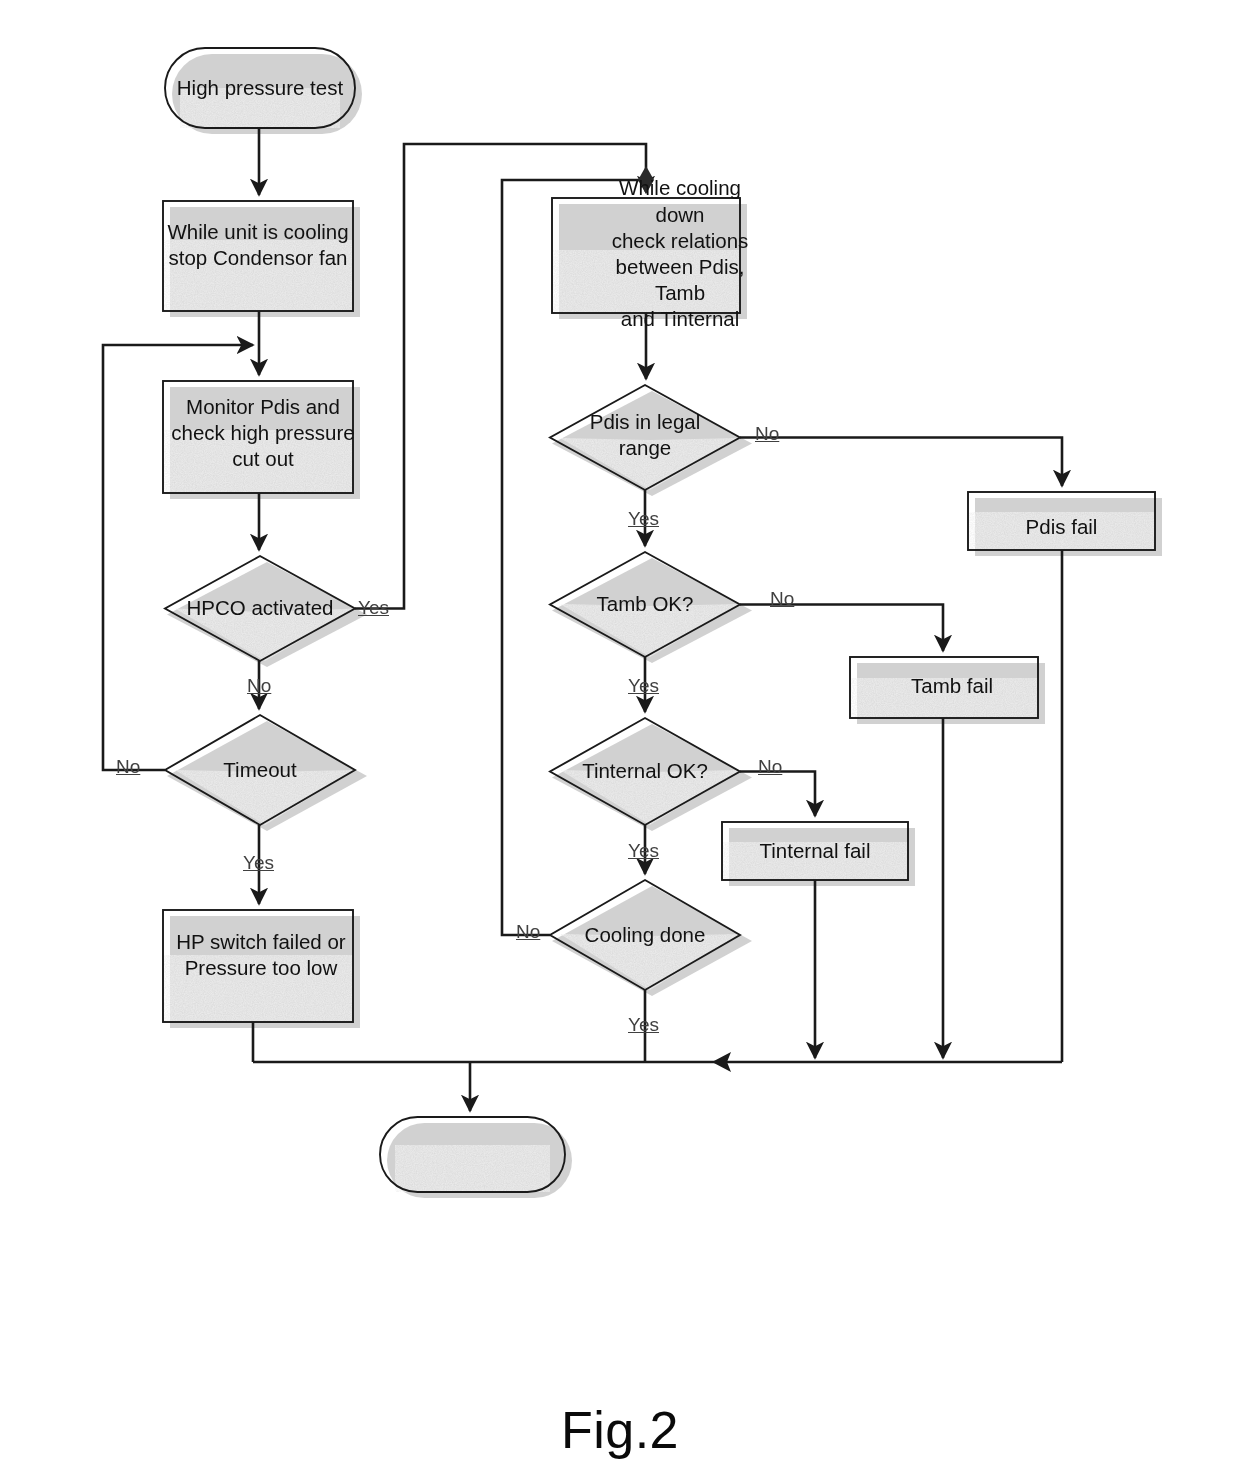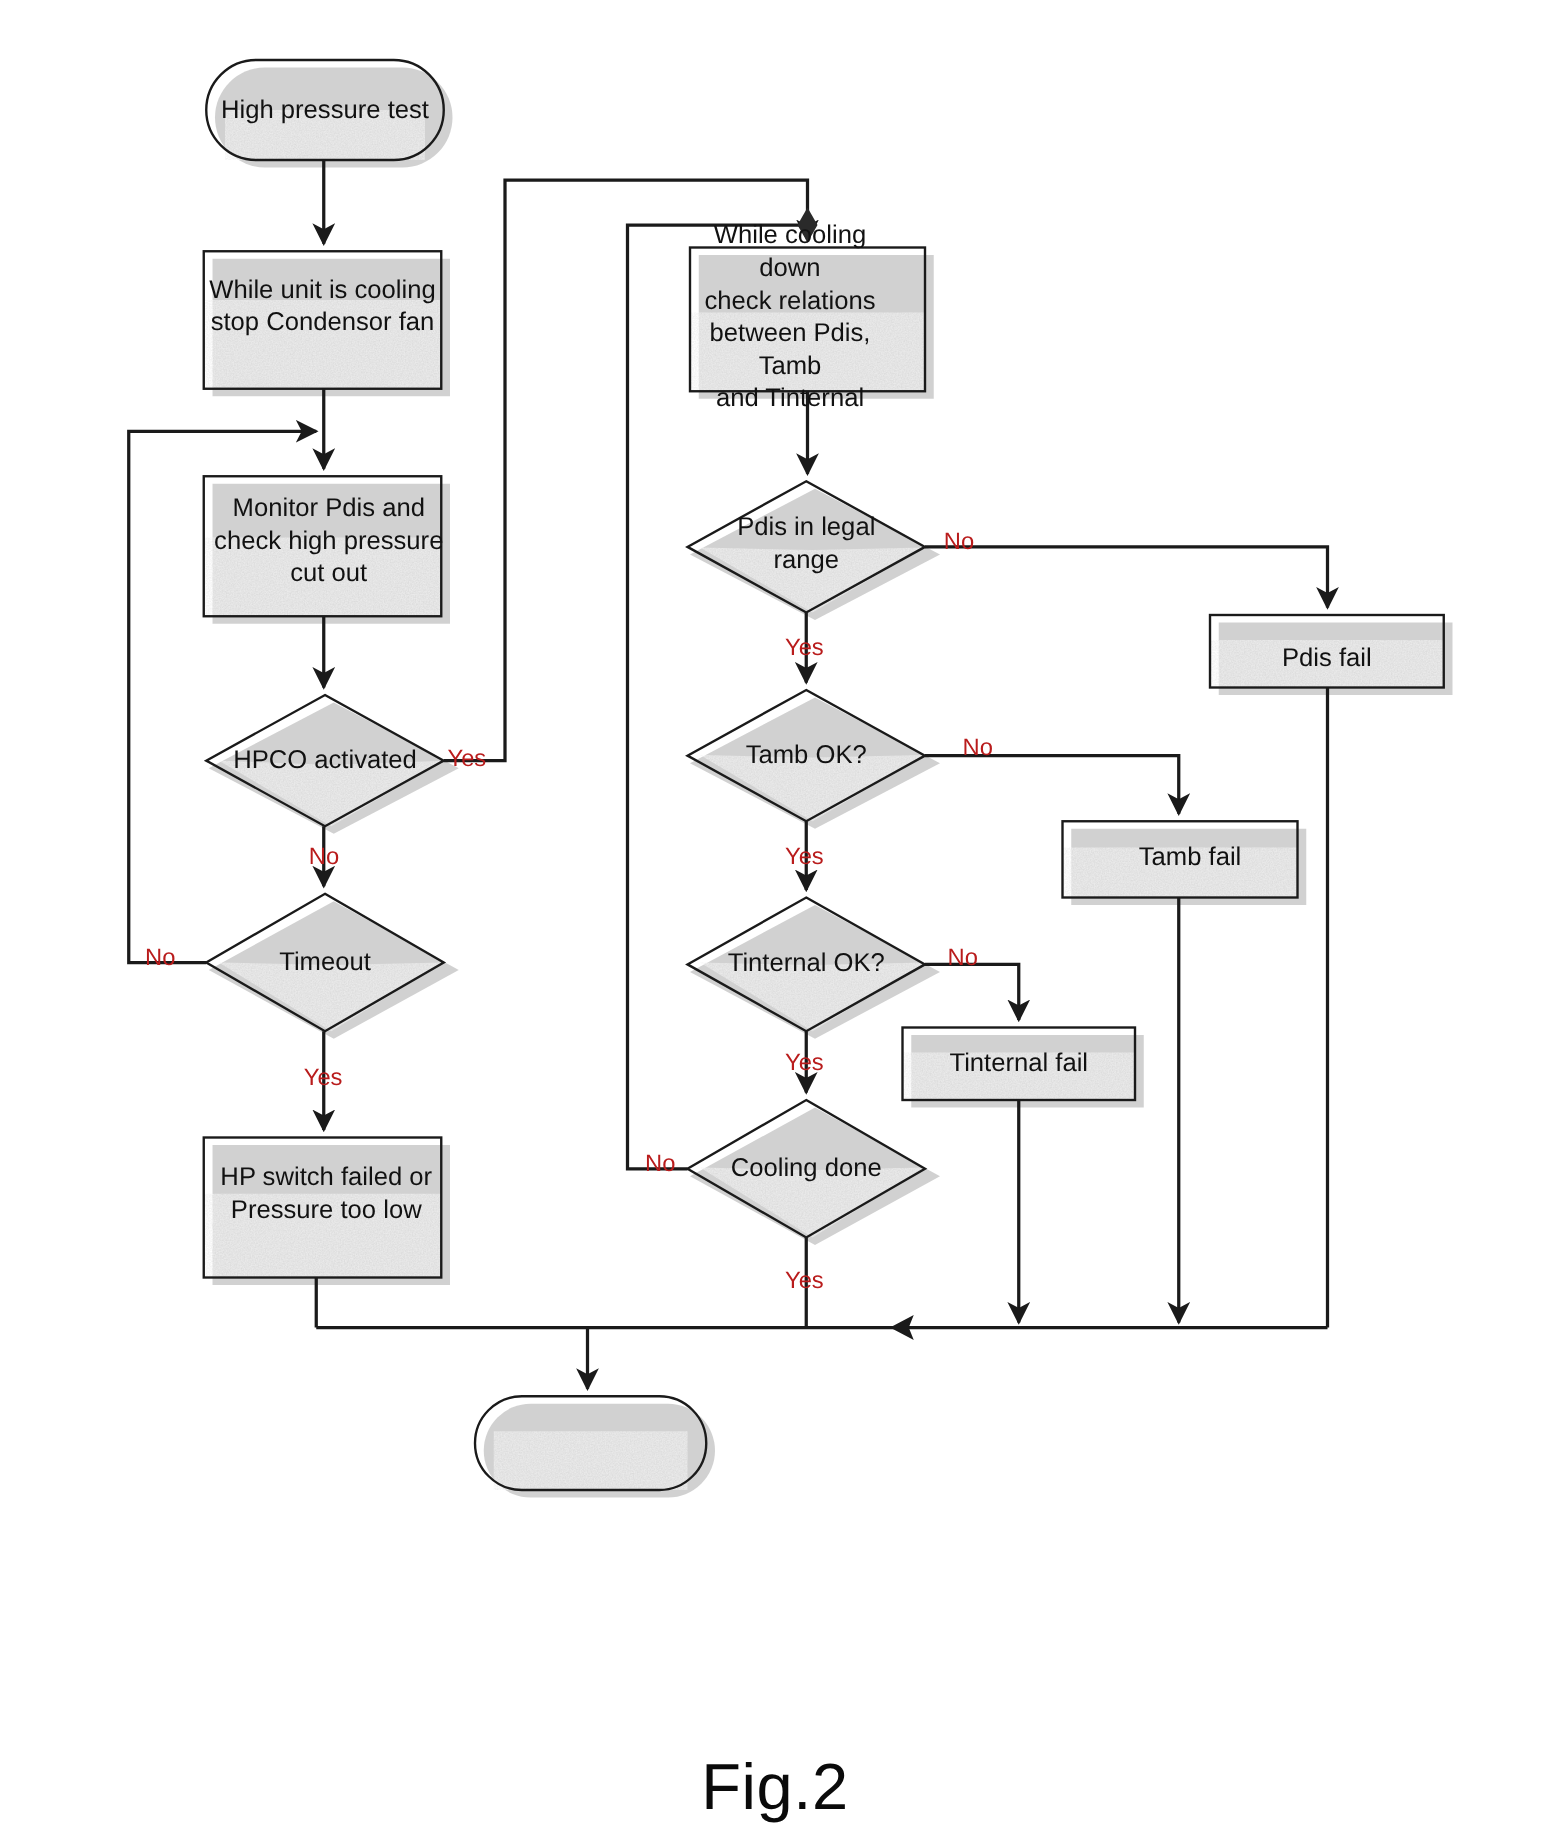--- a/index.html
+++ b/index.html
@@ -37,22 +37,23 @@
     line-height: 1.28;
     color: #111111;
     pointer-events: none;
     white-space: pre-line;
   }
   .edge-label {
     position: absolute;
     font-family: "Liberation Sans", sans-serif;
     font-size: 19px;
     line-height: 1;
-    color: #b91c1c;
+    color: #404040;
     white-space: nowrap;
+    text-decoration: underline;
   }
   #figure-caption {
     position: absolute;
     left: 0;
     top: 1368px;
     width: 1240px;
     text-align: center;
     font-family: "Liberation Sans", sans-serif;
     font-size: 52px;
     letter-spacing: 0.5px;
@@ -194,21 +195,21 @@
 check high pressure
 cut out</div>
 
   <div class="node-label" style="left:165px; top:556px; width:190px; height:105px;">HPCO activated</div>
 
   <div class="node-label" style="left:165px; top:715px; width:190px; height:110px;">Timeout</div>
 
   <div class="node-label" style="left:163px; top:910px; width:196px; height:90px;">HP switch failed or
 Pressure too low</div>
 
-  <div class="node-label" style="left:552px; top:198px; width:160px; height:112px;">While cooling down
+  <div class="node-label" style="left:552px; top:198px; width:160px; height:112px;padding-left:48px;">While cooling down
 check relations
 between Pdis, Tamb
 and Tinternal</div>
 
   <div class="node-label" style="left:550px; top:385px; width:190px; height:100px;">Pdis in legal
 range</div>
 
   <div class="node-label" style="left:550px; top:718px; width:190px; height:107px;">Tinternal OK?</div>
 
   <div class="node-label" style="left:550px; top:552px; width:190px; height:105px;">Tamb OK?</div>

